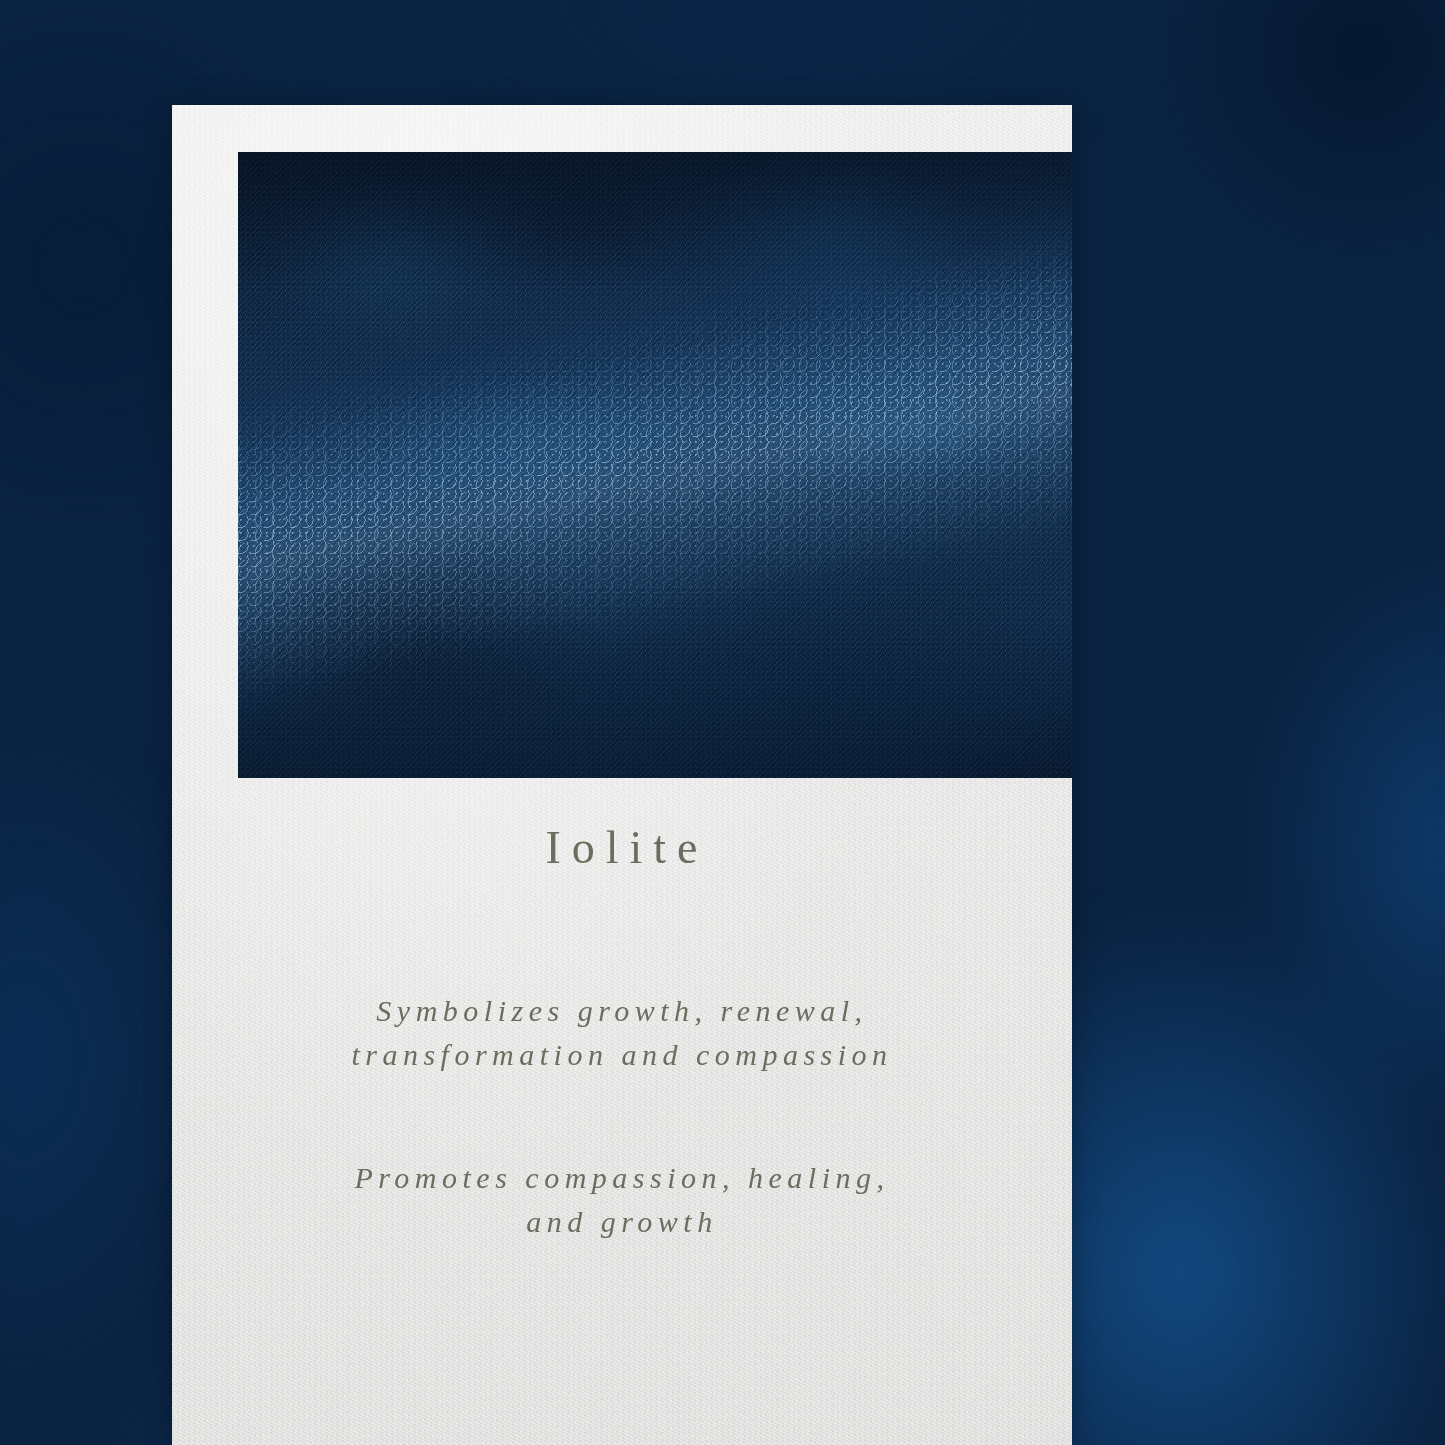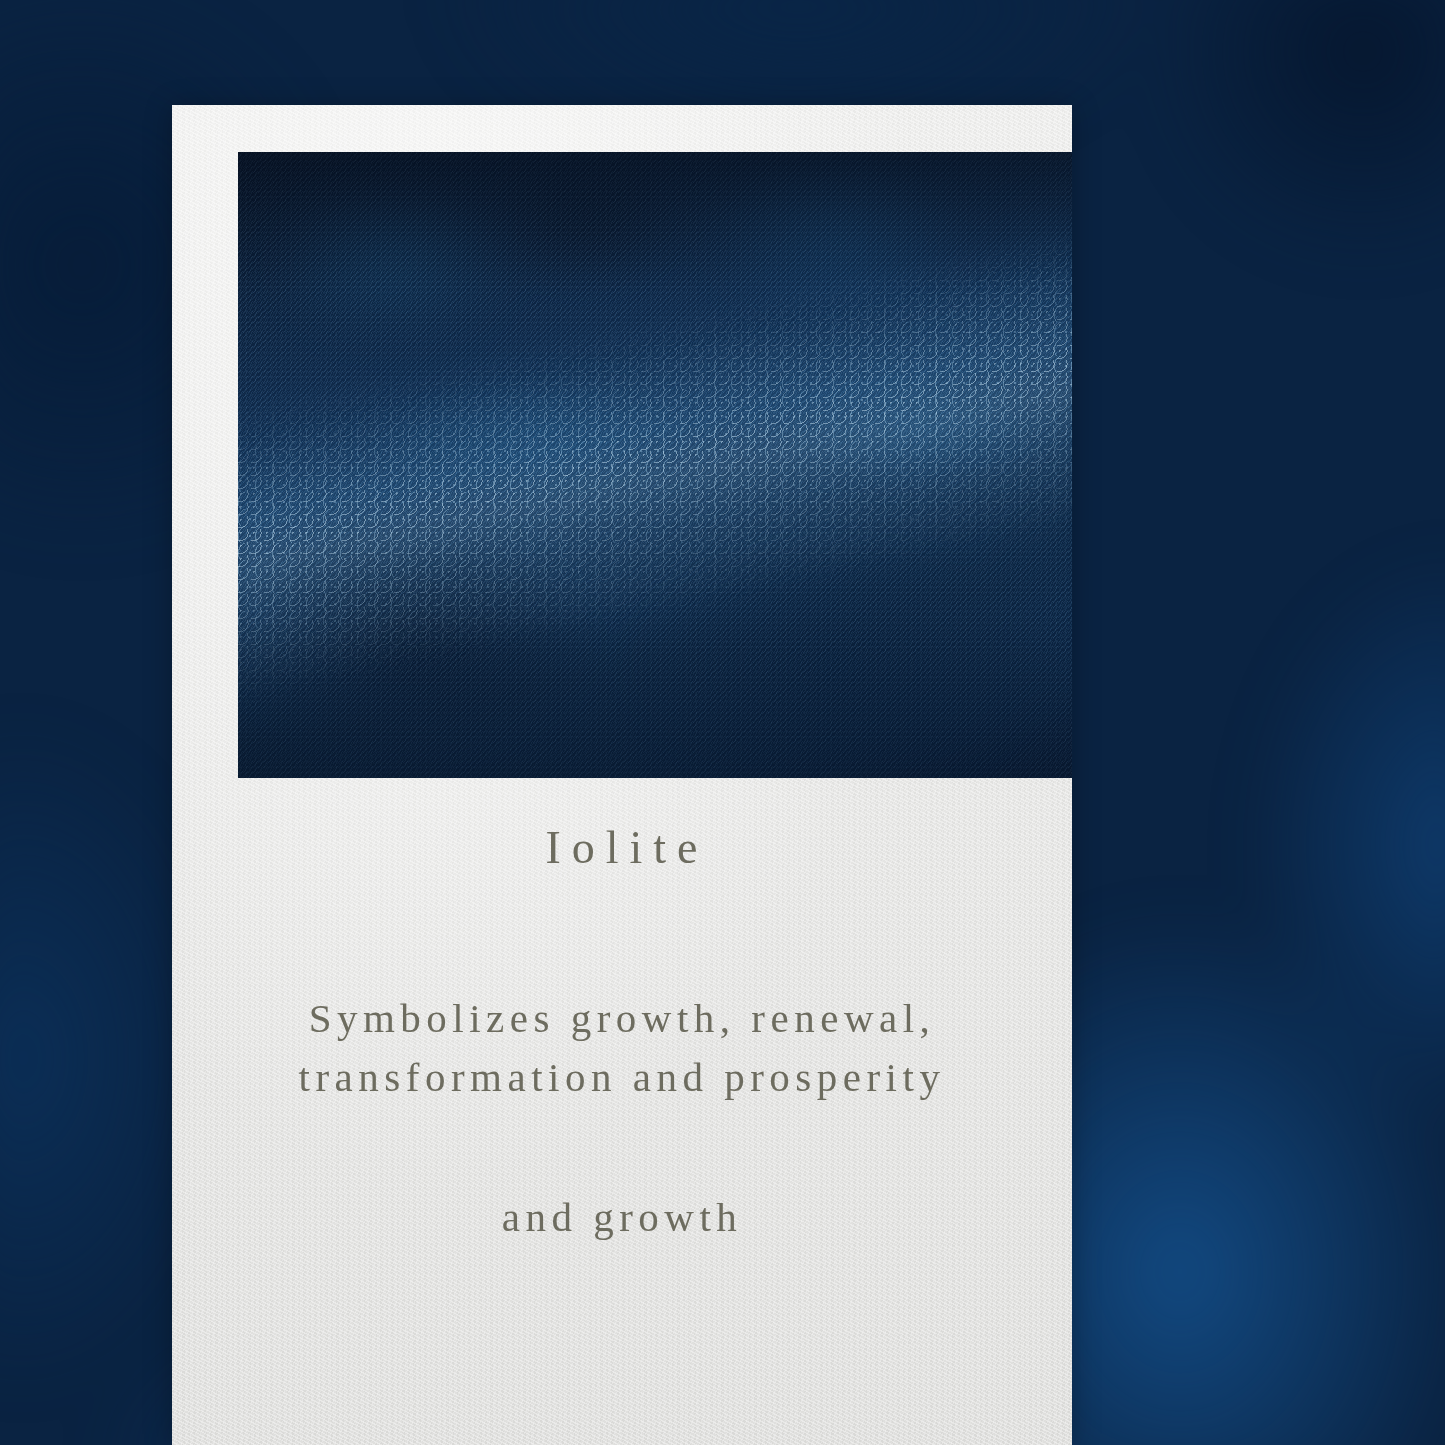--- a/index.html
+++ b/index.html
@@ -169,27 +169,28 @@
   }
   #title {
     font-size: 46px;
     letter-spacing: 11px;
     line-height: 1;
     margin: 0 0 0 10px;
     color: #6d6c5f;
     font-weight: 400;
   }
   .desc {
-    font-size: 41px;
+    font-size: 30px;
     letter-spacing: 5.5px;
     line-height: 1.45;
     color: #6d6c5f;
     margin: 0 auto;
     max-width: 880px;
     font-weight: 400;
+    font-style: italic;
   }
   #desc-1 { margin-top: 118px; }
   #desc-2 { margin-top: 80px; }
   .desc .line { display: block; }
 </style>
 </head>
 <body>
 
 <div id="backdrop">
   <div id="backdrop-blur"></div>
@@ -205,21 +206,22 @@
     <div class="layer" id="photo-sparkle"></div>
     <div class="layer" id="photo-vignette"></div>
   </div>
 
   <div id="text-block">
 
     <h1 id="title">Iolite</h1>
 
     <p class="desc" id="desc-1">
       <span class="line">Symbolizes growth, renewal,</span>
-      <span class="line">transformation and prosperity</span>
+      <span class="line">transformation and compassion</span>
     </p>
 
     <p class="desc" id="desc-2">
+      <span class="line">Promotes compassion, healing,</span>
       <span class="line">and growth</span>
     </p>
 
   </div>
 </div>
 
 </body></html>

